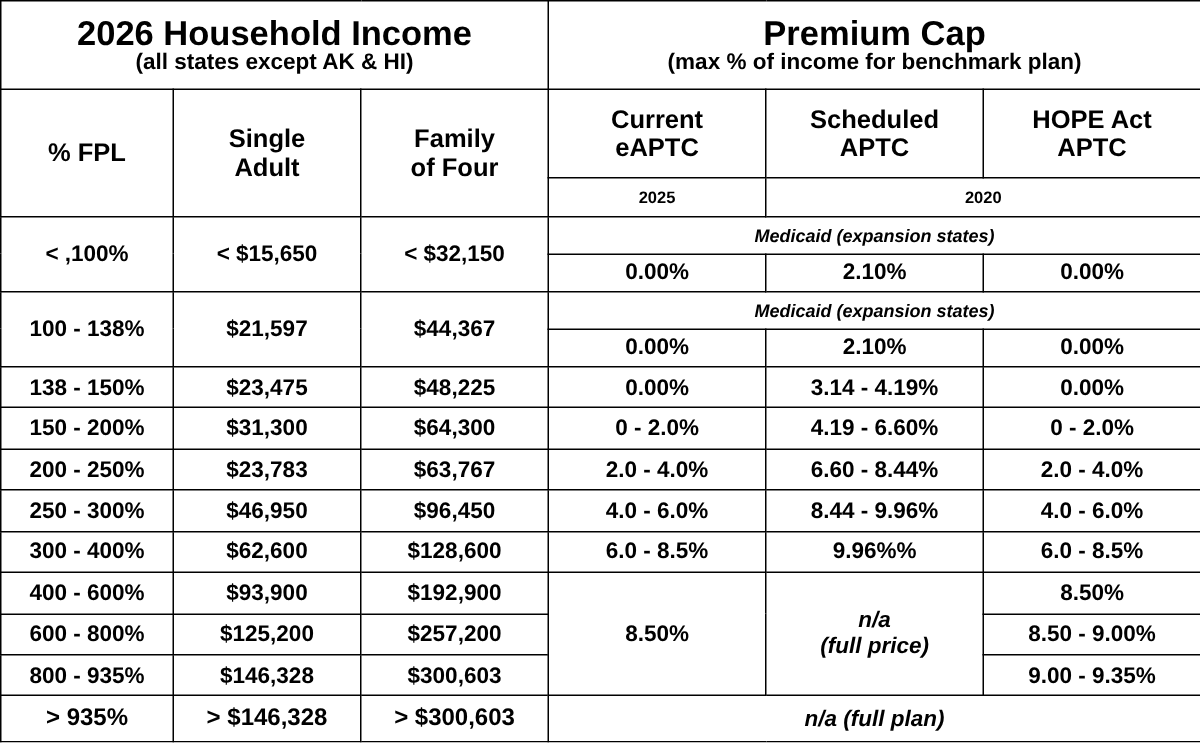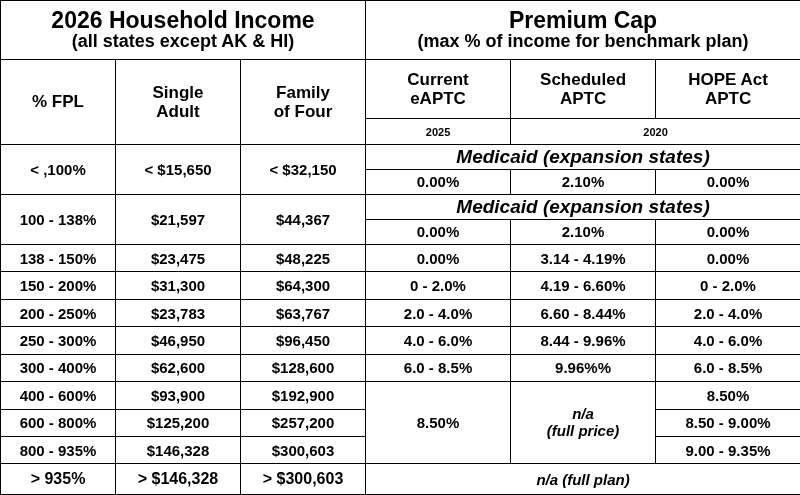--- a/index.html
+++ b/index.html
@@ -42,42 +42,42 @@
   .outer-bottom { border-bottom: 2px solid #000; }
   .thick-right { border-right: 2px solid #000; }
   .thick-top { border-top: 2px solid #000; }
 
   .title-main {
     font-size: 23px;
     line-height: 1.05;
     font-weight: bold;
   }
   .title-sub {
-    font-size: 18px;
+    font-size: 15px;
     font-weight: bold;
     line-height: 1.1;
   }
   .hdr {
     font-size: 17px;
     line-height: 1.1;
   }
   .yearrow {
     font-size: 11px;
   }
   .cell {
     font-size: 15px;
   }
   .cell-lg {
     font-size: 16px;
     margin-left: 31px;
   }
   .medicaid {
     background: #f2a900;
     font-style: italic;
-    font-size: 19px;
+    font-size: 12px;
     font-weight: bold;
   }
   .yellow { background: #ffff00; }
   .green { background: #00e800; }
   .gray { background: #d4d4d4; }
   .twoline {
     line-height: 1.12;
   }
   .pad2 { padding: 2px 3px; border-radius: 12px; }
 </style>

